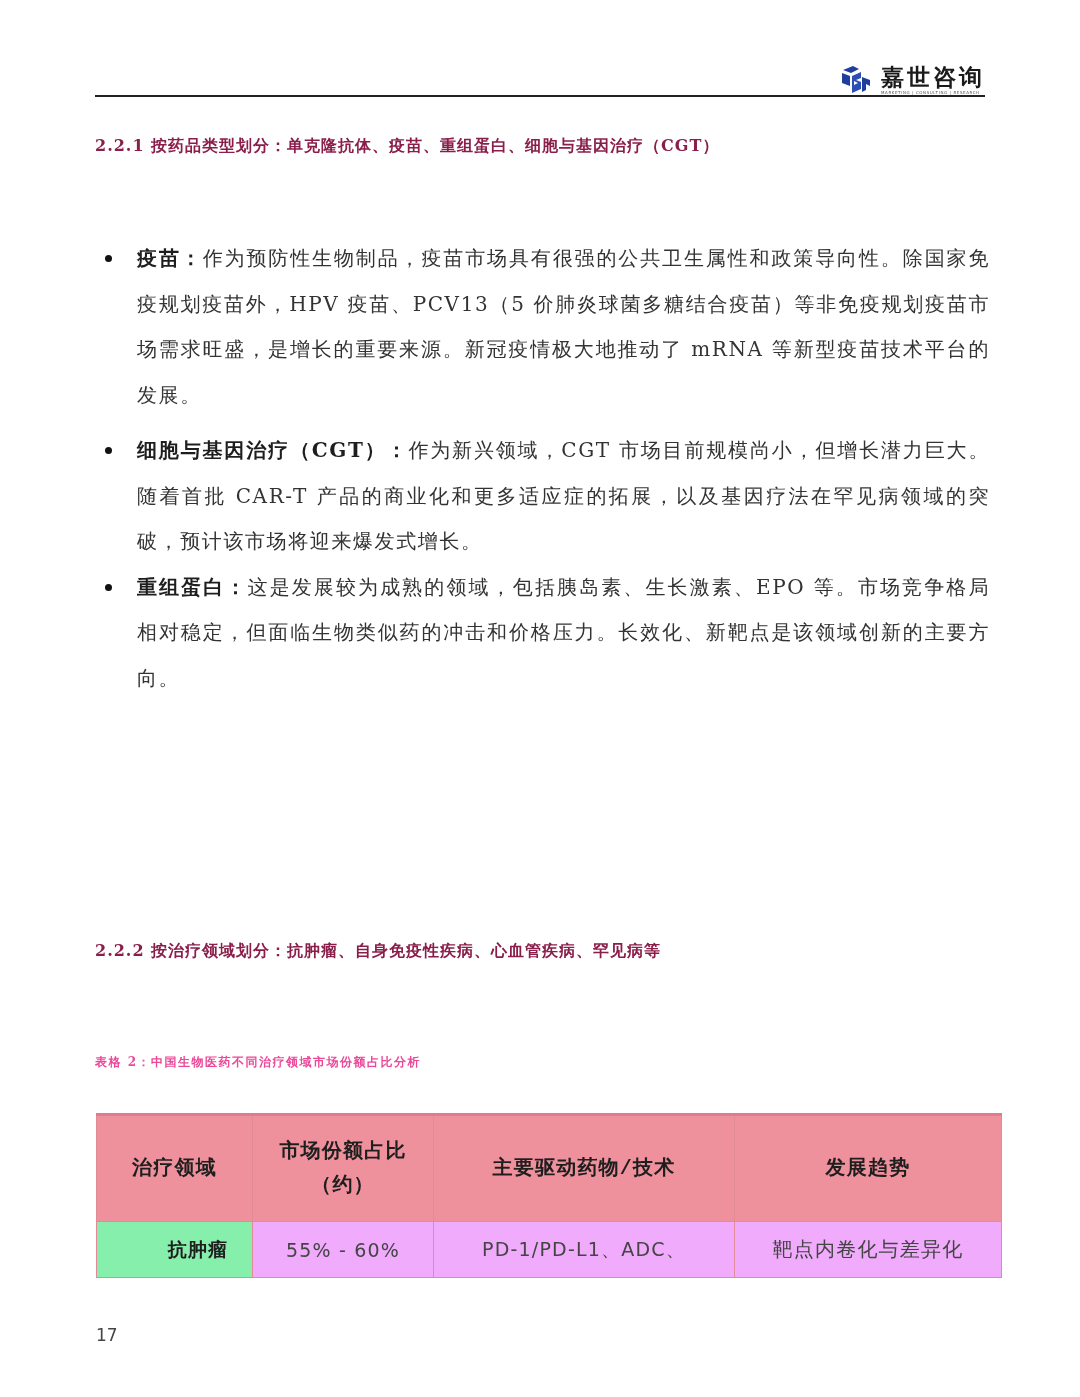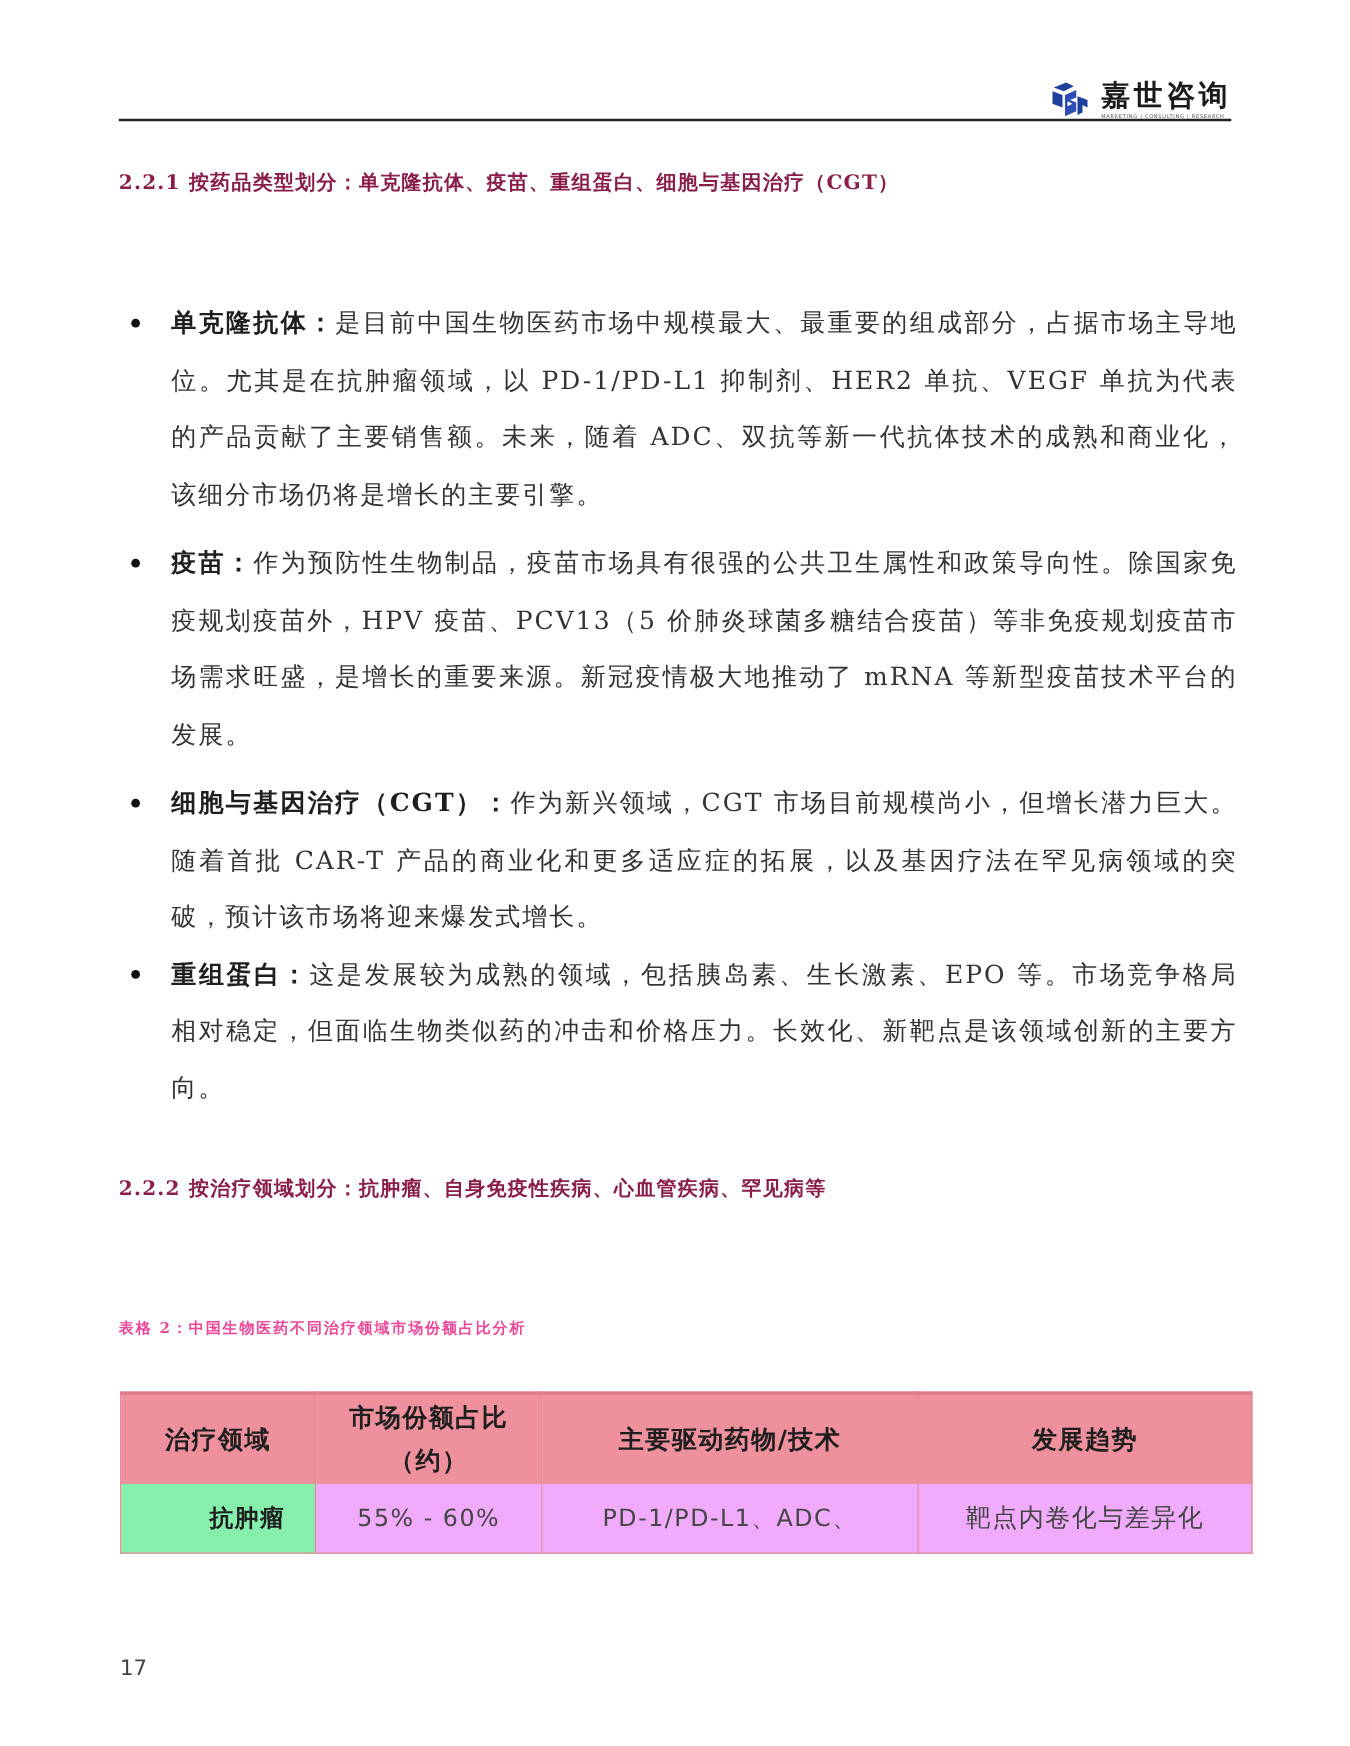--- a/index.html
+++ b/index.html
@@ -47,21 +47,21 @@
       font-weight: bold; font-size: 12px; color: #ec4899; letter-spacing: 1.5px; line-height: 36px;
     }
     table.mt {
       position: absolute; left: 96px; top: 1113px; width: 905px;
       border-collapse: collapse; table-layout: fixed;
     }
     table.mt th, table.mt td {
       border: 1px solid #e28a98; text-align: center; vertical-align: middle;
       font-size: 20px; letter-spacing: 1.2px; color: #2b2b2b;
     }
-    table.mt thead tr { height: 72px; }
+    table.mt thead tr { height: 107px; font-family: Liberation Mono, monospace; }
     table.mt th { background: #ee919c; font-weight: bold; color: #1e1e1e; line-height: 34px; }
     table.mt tbody tr { height: 56px; }
     table.mt td.area { background: #86efac; font-weight: bold; color: #1e1e1e; padding-left: 48px; }
     table.mt td { background: #f0abfc; font-family: "DejaVu Sans", sans-serif; font-size: 19px; color: #444; }
     table.mt td.trend { font-family: "DejaVu Serif", serif; font-size: 20px; }
     table.mt { border-top: 3px solid #e07c8c; }
     .page-num {
       position: absolute; left: 96px; top: 1325px; font-family: "DejaVu Sans", sans-serif;
       font-size: 17px; color: #444;
     }
@@ -82,24 +82,20 @@
       <span class="logo-name">嘉世咨询</span>
       <span class="logo-sub">MARKETING  |  CONSULTING  |  RESEARCH</span>
     </div>
   </div>
 </div>
 <div class="header-rule"></div>
 
 <div class="h2" style="top:120px;">2.2.1 按药品类型划分：单克隆抗体、疫苗、重组蛋白、细胞与基因治疗（CGT）</div>
 
 <div class="bullets" style="top:236px;">
-  <div class="bullet" style="margin-bottom:10px;">
-    <span class="dot"></span>
-    <span class="term">单克隆抗体：</span><span>是目前中国生物医药市场中规模最大、最重要的组成部分，占据市场主导地位。尤其是在抗肿瘤领域，以 PD-1/PD-L1 抑制剂、HER2 单抗、VEGF 单抗为代表的产品贡献了主要销售额。未来，随着 ADC、双抗等新一代抗体技术的成熟和商业化，该细分市场仍将是增长的主要引擎。</span>
-  </div>
   <div class="bullet" style="margin-bottom:10px;">
     <span class="dot"></span>
     <span class="term">疫苗：</span><span>作为预防性生物制品，疫苗市场具有很强的公共卫生属性和政策导向性。除国家免疫规划疫苗外，HPV 疫苗、PCV13（5 价肺炎球菌多糖结合疫苗）等非免疫规划疫苗市场需求旺盛，是增长的重要来源。新冠疫情极大地推动了 mRNA 等新型疫苗技术平台的发展。</span>
   </div>
   <div class="bullet">
     <span class="dot"></span>
     <span class="term">细胞与基因治疗（CGT）：</span><span>作为新兴领域，CGT 市场目前规模尚小，但增长潜力巨大。随着首批 CAR-T 产品的商业化和更多适应症的拓展，以及基因疗法在罕见病领域的突破，预计该市场将迎来爆发式增长。</span>
   </div>
   <div class="bullet" style="margin-bottom:10px;">
     <span class="dot"></span>

